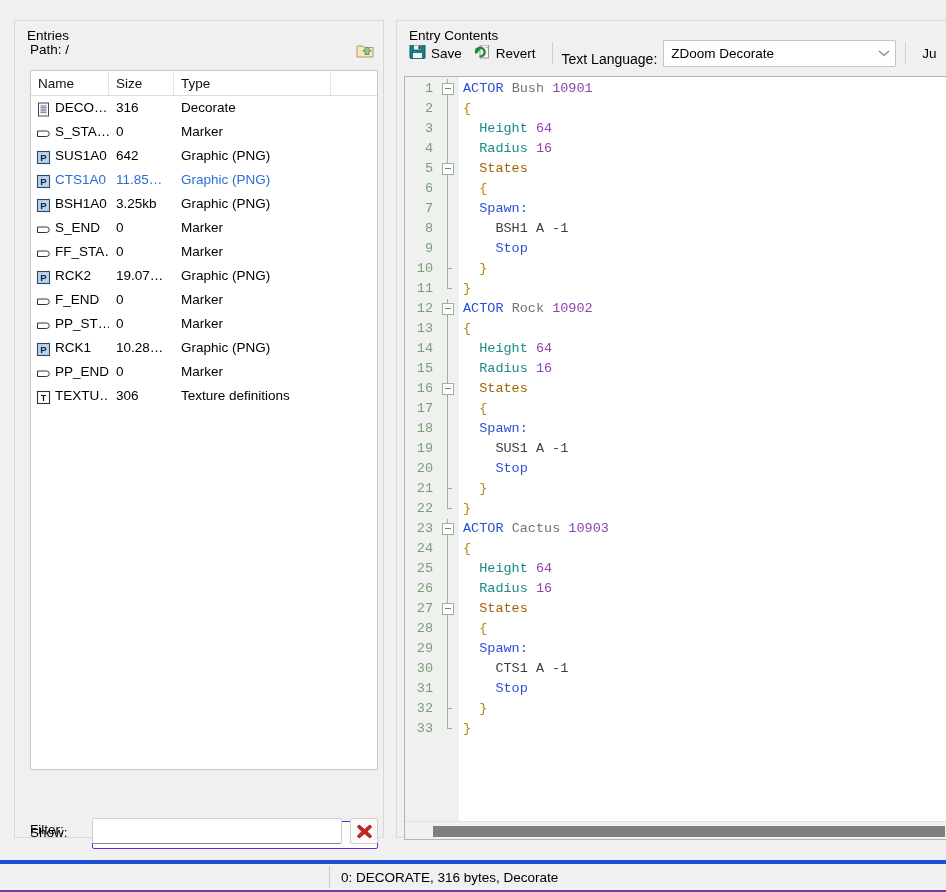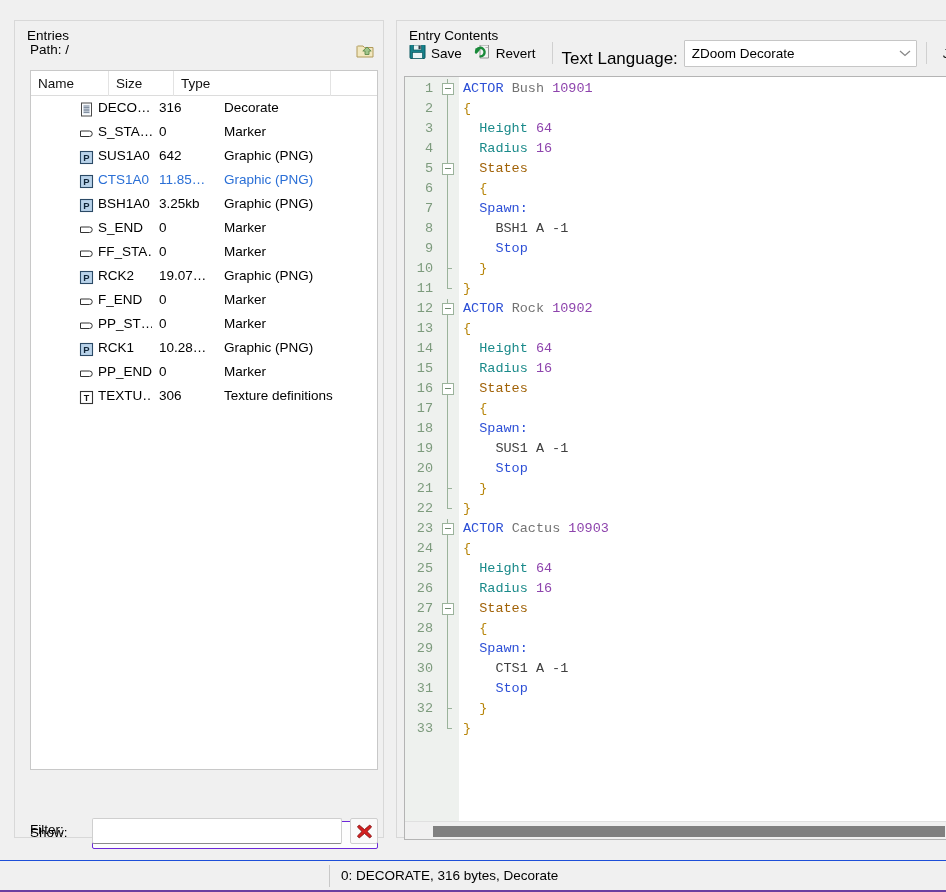--- a/index.html
+++ b/index.html
@@ -54,21 +54,21 @@
     font-size: 13.5px; color: #111;
     border-right: 1px solid #e3e3e3;
     overflow: hidden; white-space: nowrap; cursor: pointer;
   }
   .col-name { width: 78px; flex: none; }
   .col-size { width: 65px; flex: none; }
   .col-type { width: 157px; flex: none; }
   .col-extra { flex: 1 1 auto; border-right: none !important; }
 
   #list-body { position: relative; }
-  .erow { display: flex; height: 24px; align-items: center; cursor: pointer; margin-left: 43px; }
+  .erow { display: flex; height: 24px; align-items: center; cursor: pointer; }
   .erow .cell {
     height: 24px; line-height: 24px; padding-left: 7px;
     font-size: 13.5px; white-space: nowrap; overflow: hidden;
   }
   .erow .cell.name { display: flex; align-items: center; padding-left: 5px; }
   .erow.modified .cell { color: #2a6fd6; }
   .name-text { margin-left: 4px; }
 
   
   .eicon { width: 15px; height: 15px; flex: none; position: relative; }
@@ -108,21 +108,21 @@
     position: absolute; left: 8px; top: 28px; height: 30px;
     display: flex; align-items: center; overflow: hidden; width: 548px;
   }
   .tbtn {
     display: flex; align-items: center; height: 26px; padding: 0 6px 0 4px;
     border: 1px solid transparent; border-radius: 2px; cursor: pointer;
     font-size: 13.5px; white-space: nowrap;
   }
   .tbtn .lbl { margin-left: 5px; }
   .tsep { width: 1px; height: 22px; background: #d0d0d0; margin: 0 9px; flex: none; }
-  #lang-label { font-size: 17px; white-space: nowrap; margin-right: 6px; margin-top: 12px; }
+  #lang-label { font-size: 14px; white-space: nowrap; margin-right: 6px; margin-top: 12px; }
   #lang-combo {
     width: 233px; height: 27px; background: #fff;
     border: 1px solid #c6c6c6; border-radius: 1px;
     display: flex; align-items: center; cursor: pointer; flex: none; gap: 28px;
   }
   #lang-combo .val { padding-left: 7px; font-size: 13.5px; flex: 1; white-space: nowrap; }
   #jump-btn {
     display: flex; align-items: center; height: 26px; padding: 0 6px;
     border: 1px solid transparent; border-radius: 2px; cursor: pointer;
     font-size: 13.5px; white-space: nowrap; color: #000;
@@ -194,21 +194,21 @@
     background: #f0f0f0; border-top: 1px solid #e0e0e0;
   }
   #hthumb {
     position: absolute; left: 28px; top: 4px; width: 512px; height: 11px;
     background: #808080; border-radius: 0; cursor: pointer;
   }
 
   
   #statusbar {
     position: absolute; left: 0; bottom: 0; width: 946px; height: 32px;
-    background: #f0f0f0; border-top: 1px solid #1d4ed8;
+    background: #f0f0f0; border-top: 4px solid #1d4ed8;
     border-bottom: 2px solid #6b3fa0;
     display: flex; align-items: center;
   }
   #status-left { width: 329px; height: 100%; }
   #status-sep { width: 1px; height: 22px; background: #c8c8c8; }
   #status-text {
     padding-left: 11px; font-size: 13.5px; color: #000;
   }
 </style>
 </head>

